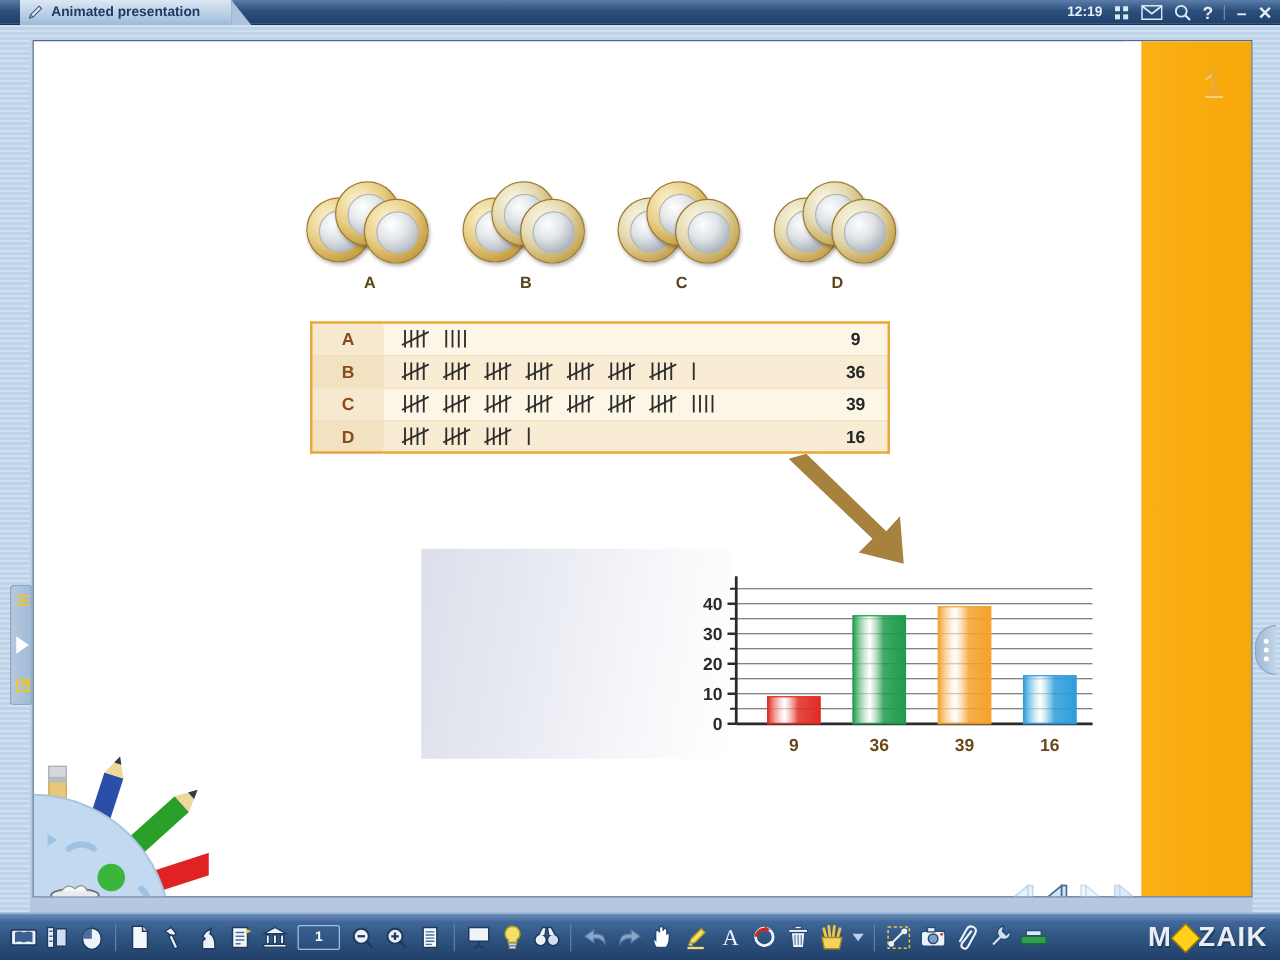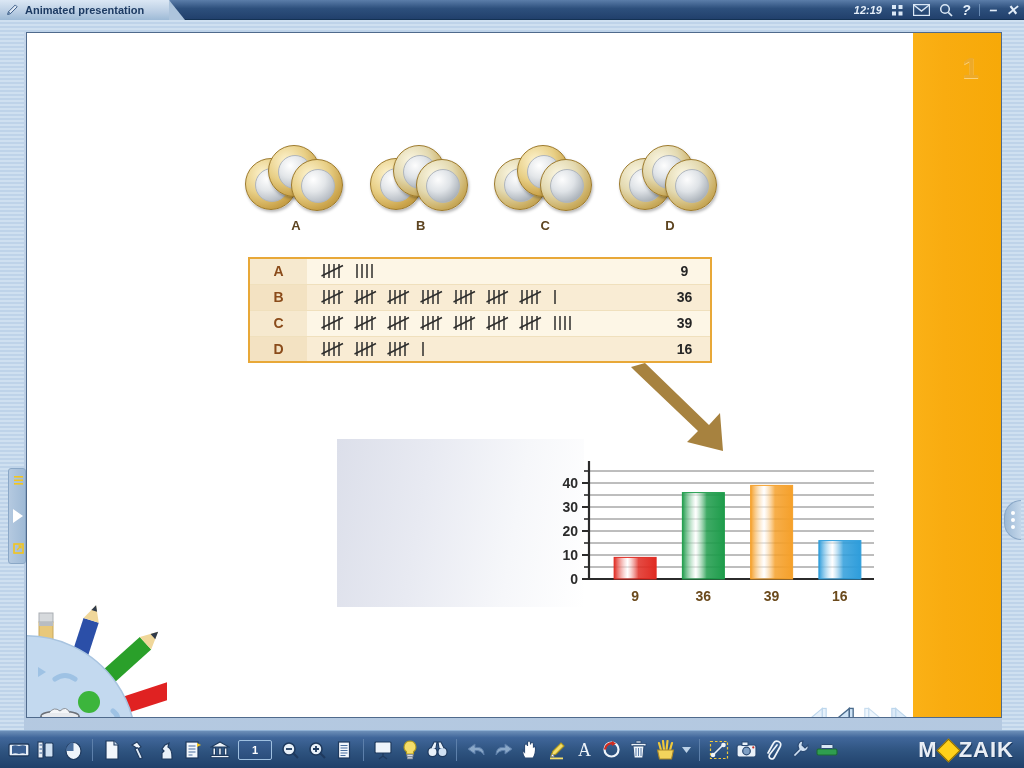--- a/index.html
+++ b/index.html
@@ -18,40 +18,40 @@
     background: linear-gradient(180deg,#c5d6ea 0%, #b3c8e0 100%);
   }
 
   
   .titlebar {
     position: absolute; left:0; top:0; width:1024px; height:20px;
     background: linear-gradient(180deg,#5b7da9 0%, #2d4f7c 45%, #21406c 100%);
     border-bottom: 1px solid #143254;
   }
   .tab {
-    position:absolute; left:0; top:0; height:20px; width:170px;
+    position:absolute; left:16px; top:0; height:20px; width:170px;
     background: linear-gradient(180deg,#dbe7f4 0%, #b9cde3 60%, #9dbad6 100%);
     border-right: 1px solid #7e9bbd;
     display:flex; align-items:center; gap:5px; padding-left:6px;
     border-top-right-radius: 0;
   }
   .tab:after {
     content:""; position:absolute; right:-16px; top:0;
     width:0;height:0;
     border-style:solid; border-width:0 16px 20px 0;
     border-color: transparent transparent #adc4dc transparent;
   }
   .tab-title {
     font-size:11px; font-weight:bold; color:#1d3b63; white-space:nowrap;
   }
   .tab-icon { width:14px;height:14px; display:block; }
   .tb-right {
     position:absolute; right:6px; top:0; height:20px;
     display:flex; align-items:center; gap:9px;
-    color:#e4eef9; font-size:11px; font-weight:bold;font-style:italic;
+    color:#e4eef9; font-size:11px; font-weight:bold;
   }
   .tb-right .ic { display:flex; align-items:center; justify-content:center; cursor:pointer;}
   .tb-sep { width:1px; height:12px; background:#6a8cb5; }
 
   
   .frame-left {
     position:absolute; left:0; top:20px; width:24px; height:748px;
     background: repeating-linear-gradient(180deg,#cfe0f0 0px,#cfe0f0 2px,#bed3e9 2px,#bed3e9 4px);
   }
   .frame-top {

